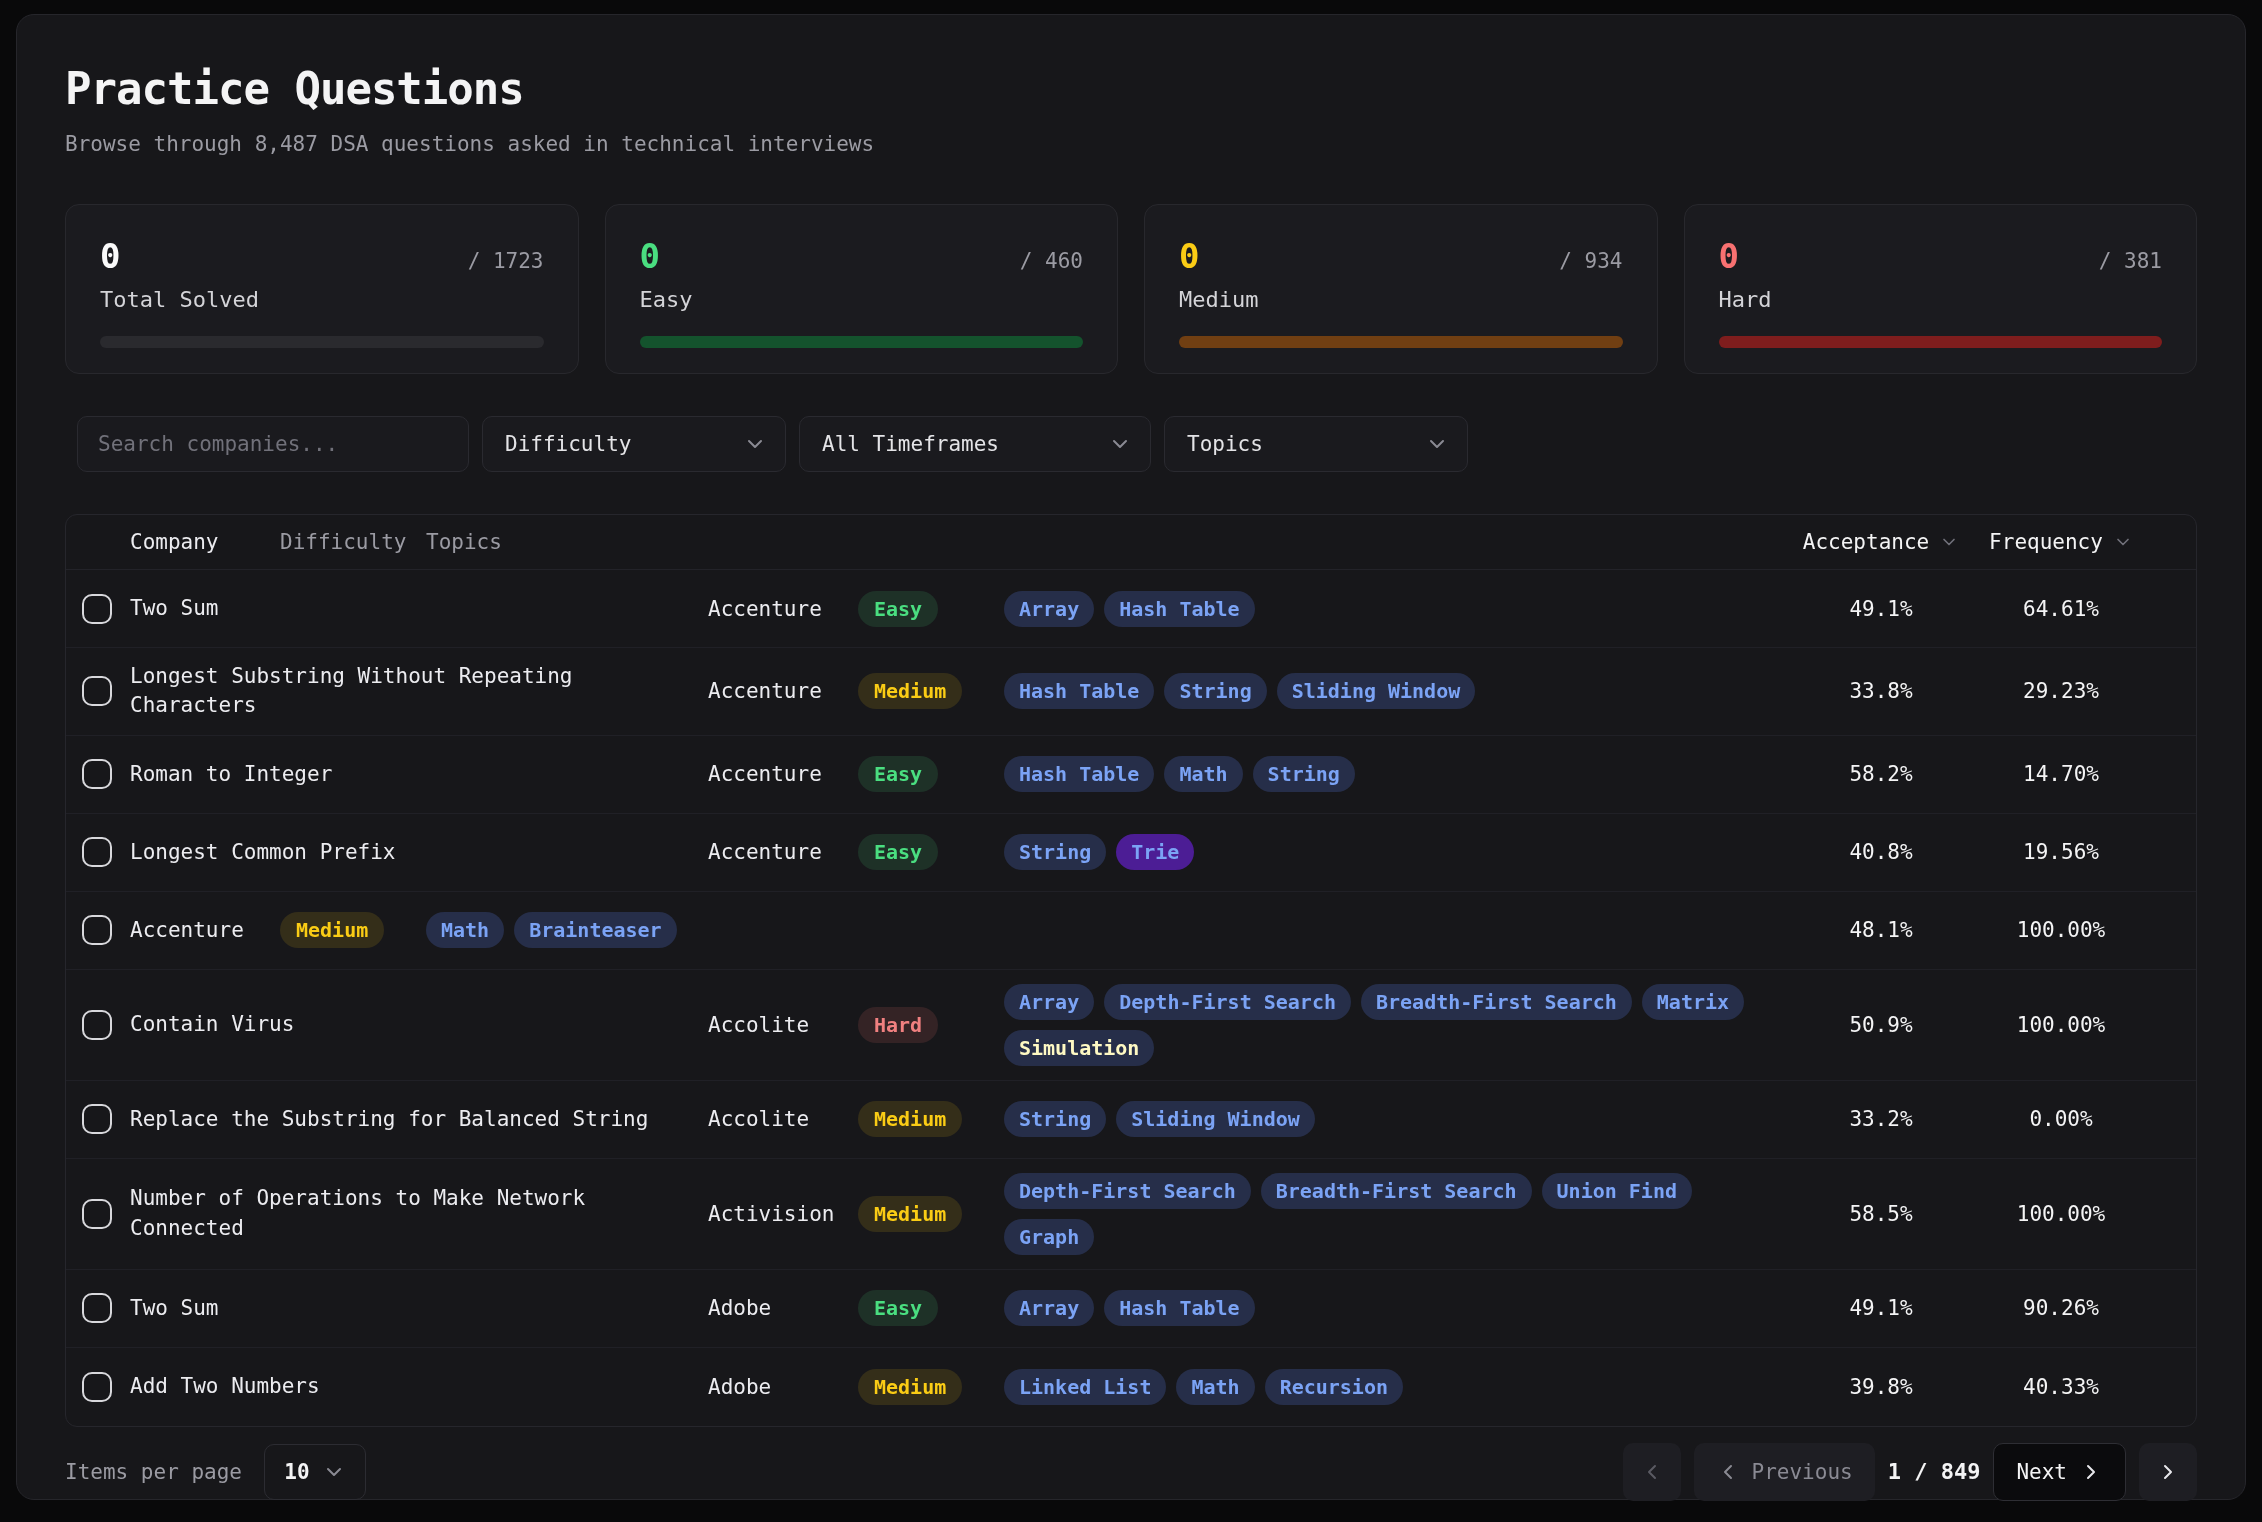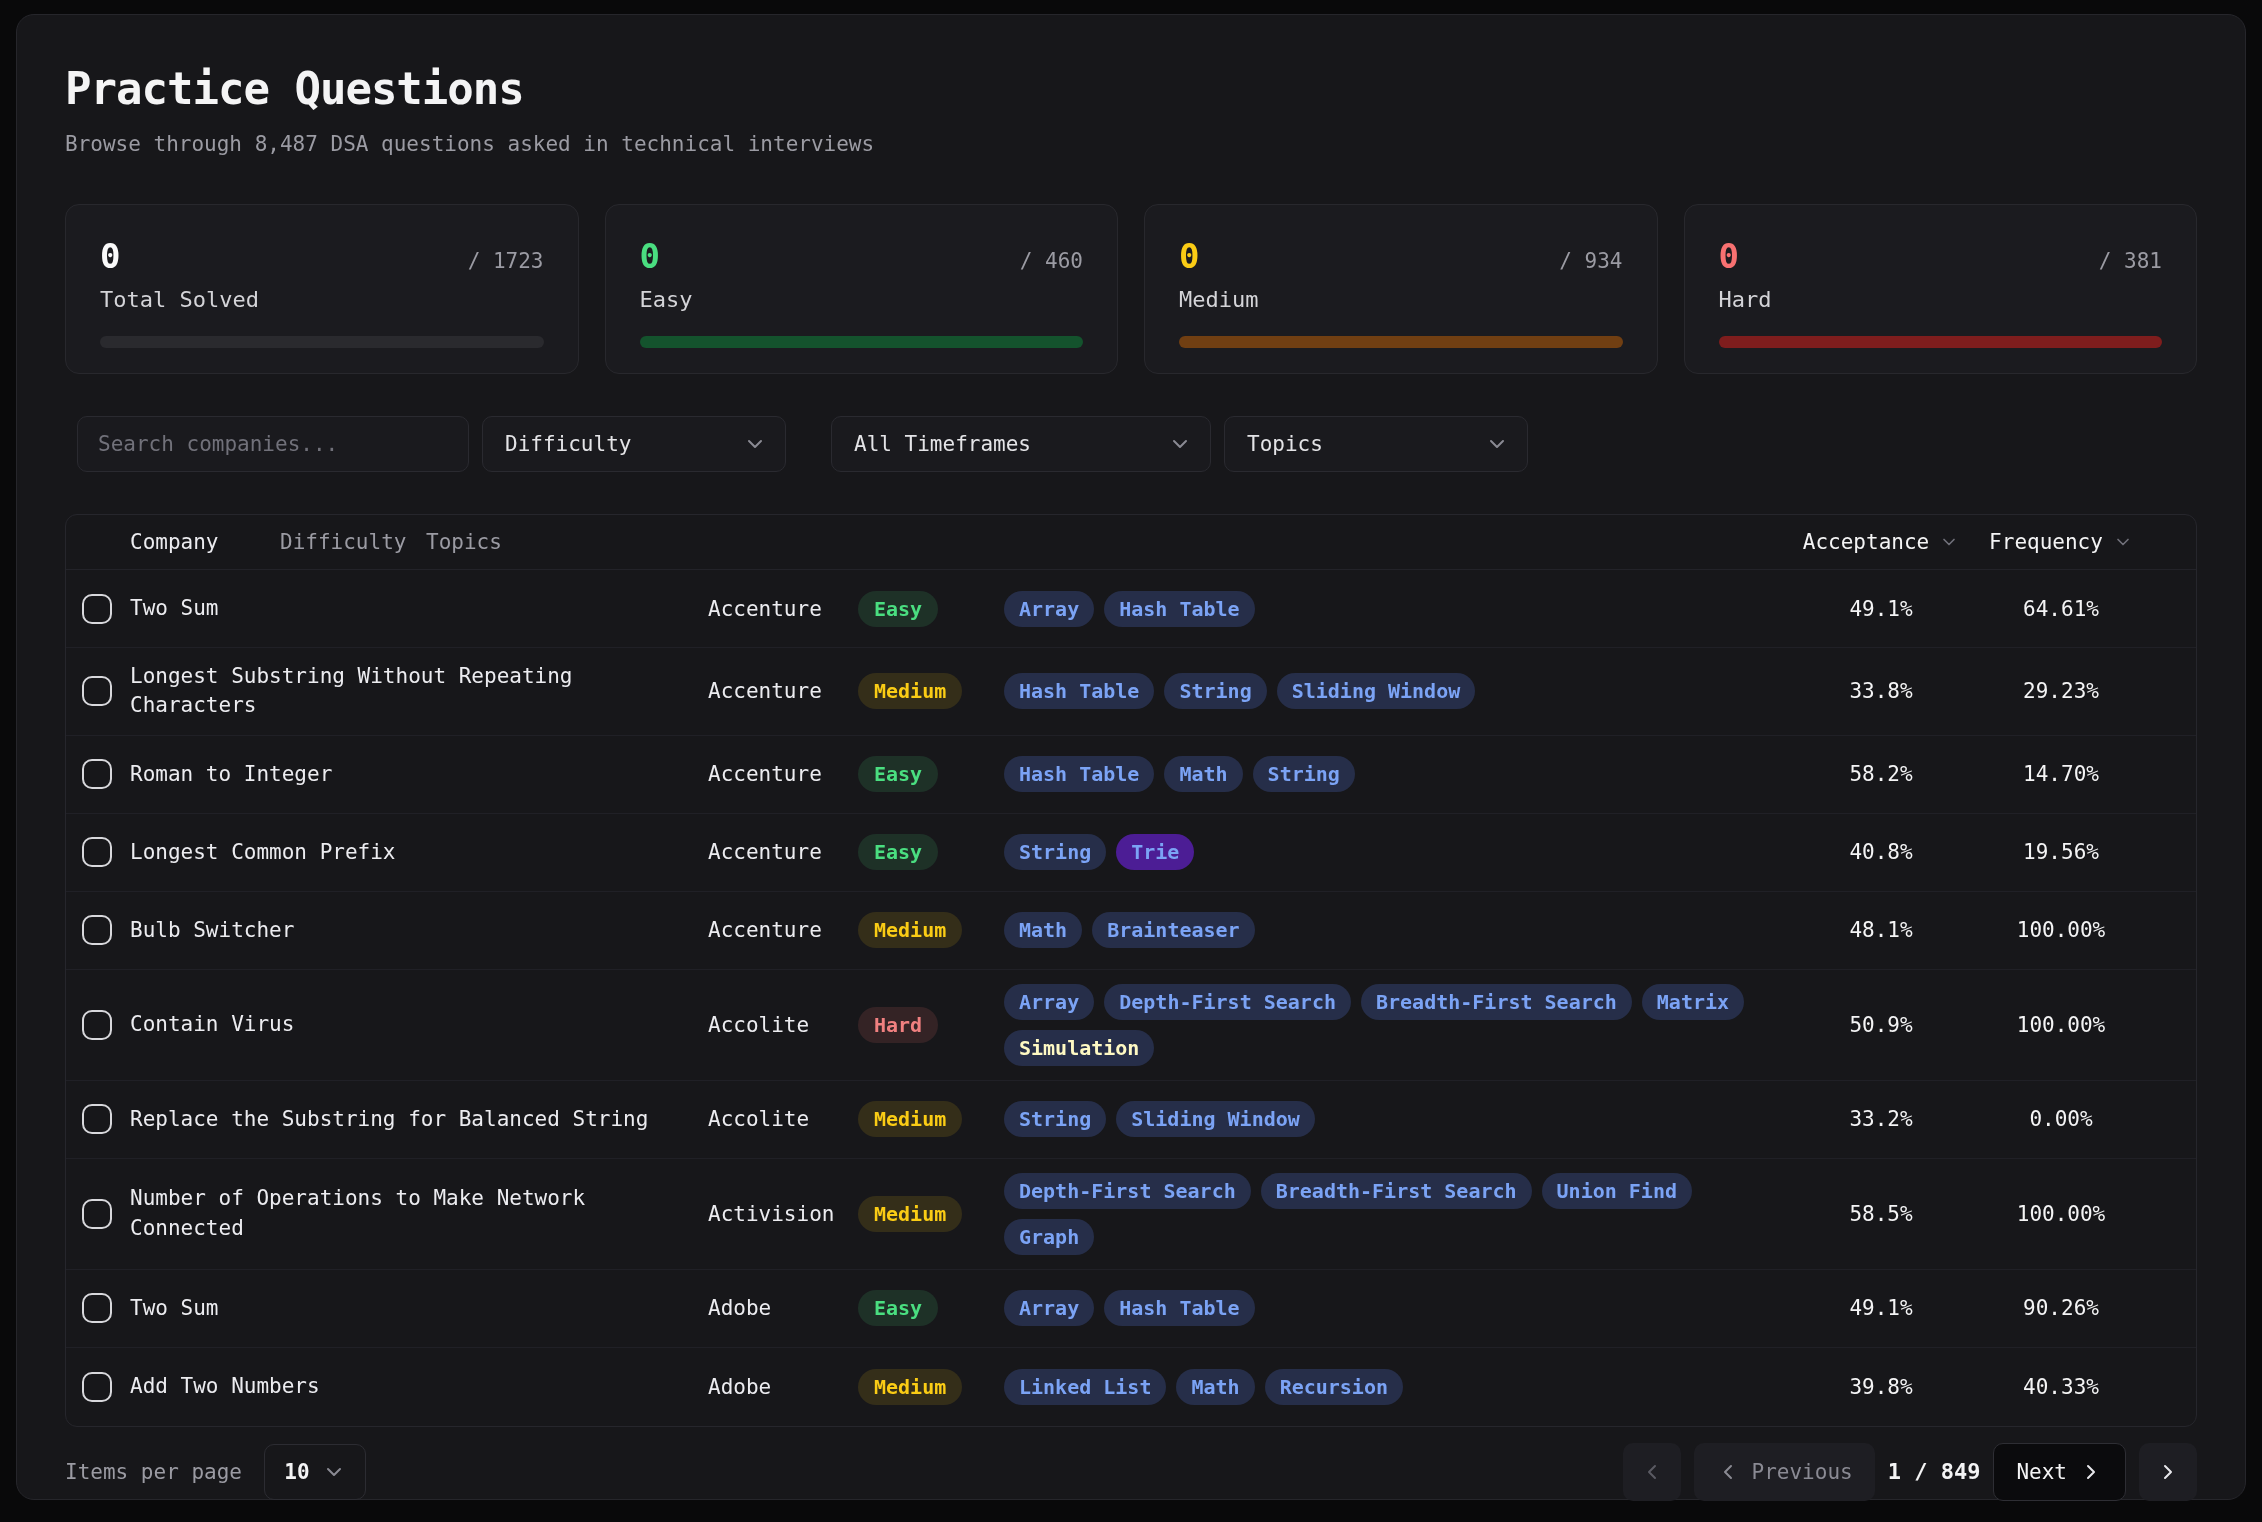--- a/index.html
+++ b/index.html
@@ -29,21 +29,21 @@
 
   
   .filters{display:flex;gap:13px;margin-top:42px;padding-left:12px;}
   .search{width:392px;height:56px;background:#1a1a1e;border:1px solid #2a2a30;border-radius:10px;
           padding:0 20px;color:#e4e4e7;font-family:inherit;font-size:21px;box-sizing:border-box;outline:none;}
   .search::placeholder{color:#71717a;}
   .dropdown{height:56px;border:1px solid #2a2a30;background:#1a1a1e;border-radius:10px;
             display:flex;align-items:center;justify-content:space-between;
             padding:0 18px 0 22px;font-size:21px;color:#e4e4e7;box-sizing:border-box;cursor:pointer;}
   .dd-difficulty{width:304px;}
-  .dd-timeframe{width:380px;margin-left:32px;}
+  .dd-timeframe{width:352px;}
   .dd-topics{width:304px;}
 
   .chev{width:24px;height:24px;fill:none;stroke:#8a8a93;stroke-width:2;
         stroke-linecap:round;stroke-linejoin:round;flex:none;}
   .chev.sm{width:20px;height:20px;margin-left:10px;stroke:#71717a;}
   .chev.white{stroke:#e8e8ec;}
   .chev.dim{stroke:#5a5a63;}
 
   
   .table{margin-top:42px;border:1px solid #26262c;border-radius:12px;overflow:hidden;}
@@ -233,21 +233,20 @@
       <span class="badge-topic" style="background:#262e49;color:#7ba3f5">String</span>
             <span class="badge-topic" style="background:#4c1d95;color:#7ba3f5">Trie</span>
     </div>
     <div class="c-accept">40.8%</div>
     <div class="c-freq">19.56%</div>
   </div>
   <div class="trow">
     <div class="c-check">
       <span class="checkbox"></span>
     </div>
-    <div class="c-title">Bulb Switcher</div>
     <div class="c-company">Accenture</div>
     <div class="c-diff">
       <span class="badge-diff" style="background:rgba(250,204,21,0.13);color:#facc15">Medium</span>
     </div>
     <div class="c-topics">
       <span class="badge-topic" style="background:#262e49;color:#7ba3f5">Math</span>
             <span class="badge-topic" style="background:#262e49;color:#7ba3f5">Brainteaser</span>
     </div>
     <div class="c-accept">48.1%</div>
     <div class="c-freq">100.00%</div>

